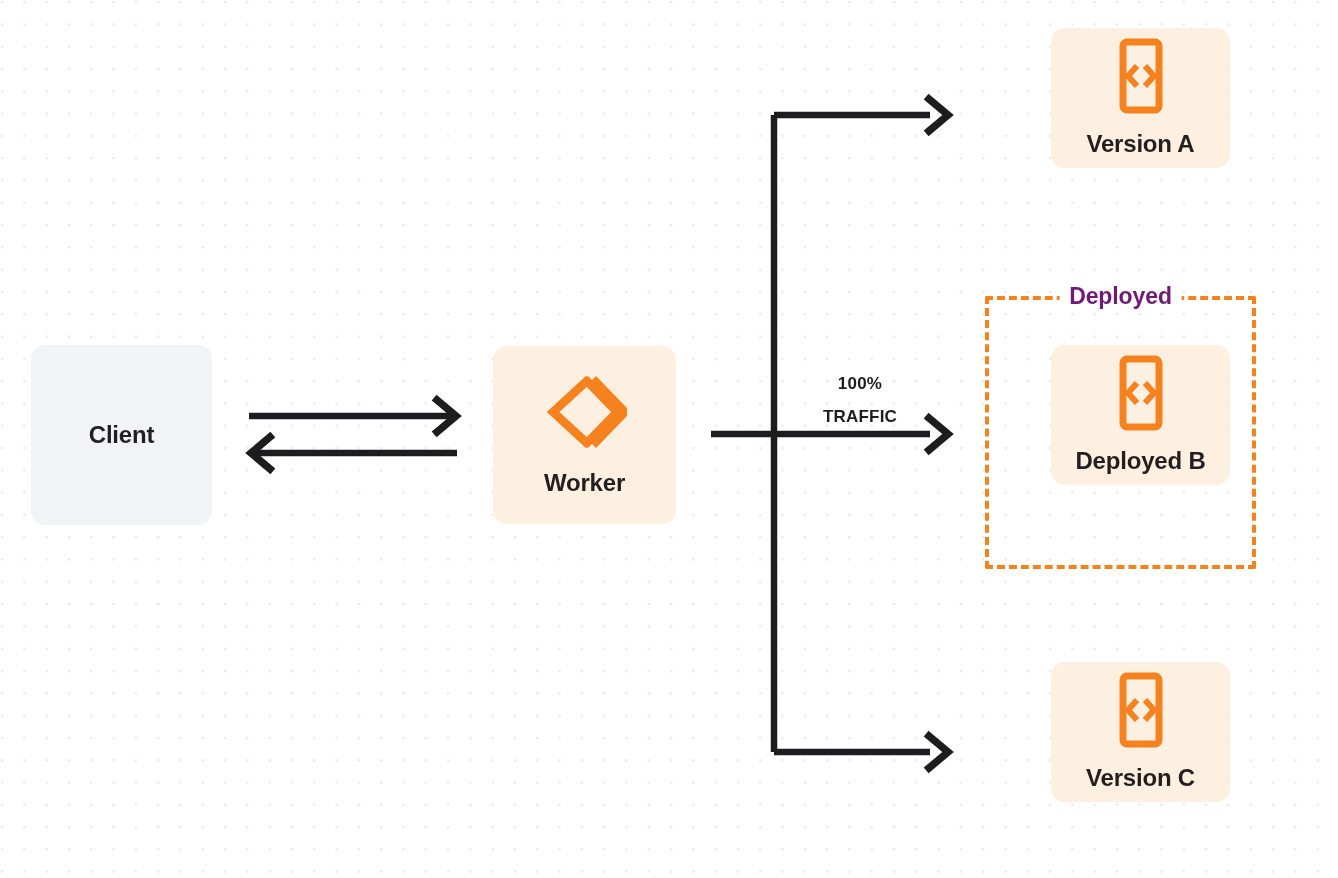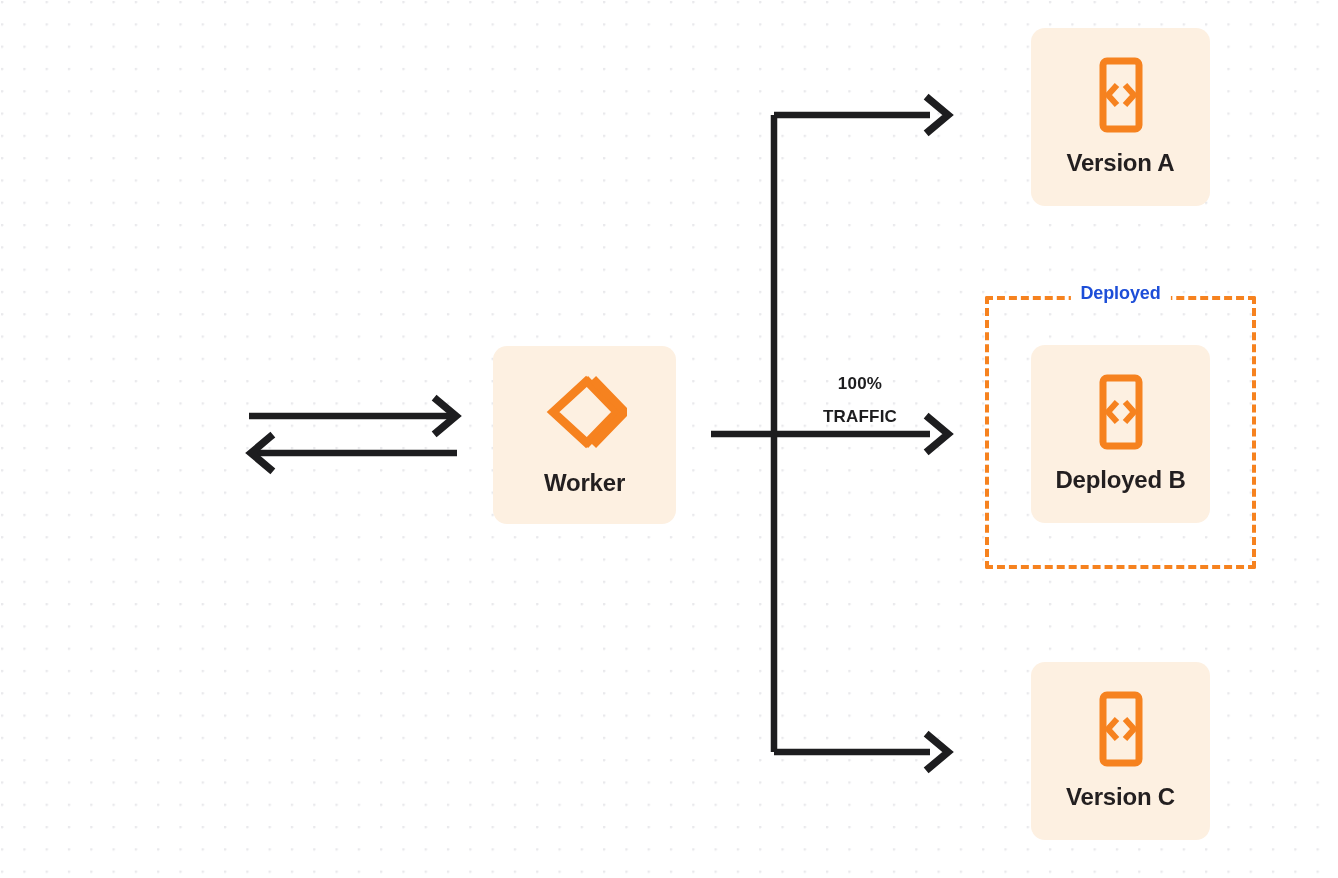--- a/index.html
+++ b/index.html
@@ -57,22 +57,23 @@
     top: 346px;
     width: 183px;
     height: 178px;
     background: #fdf0e1;
   }
   #worker-node .node-label { margin-top: 18px; text-align: center; }
 
   
   .version-node {
     width: 179px;
-    height: 178px;
+    height: 140px;
     background: #fdf0e1;
+    margin-left: 20px;
   }
   .version-node .node-label { margin-top: 16px; }
   #version-a-node { left: 1031px; top: 28px; }
   #version-b-node { left: 1031px; top: 345px; }
   #version-c-node { left: 1031px; top: 662px; }
 
   .icon-wrap {
     display: block;
     line-height: 0;
   }
@@ -88,23 +89,23 @@
     border: 4px dashed #f6821f;
     border-radius: 2px;
   }
   #deployed-label {
     position: absolute;
     left: 50%;
     top: -17px;
     transform: translateX(-50%);
     background: #ffffff;
     padding: 0 10px;
-    font-size: 18px;
+    font-size: 23px;
     font-weight: 700;
-    color: #1d4ed8;
+    color: #701a75;
     letter-spacing: -0.1px;
     white-space: nowrap;
   }
 
   
   #connectors {
     position: absolute;
     left: 0;
     top: 0;
     width: 1338px;
@@ -162,20 +163,23 @@
         <polyline points="929,736 948,752 929,768"></polyline>
       </g>
     </g>
   </svg>
 
   <div id="traffic-label">
     <span class="tl-line">100%</span>
     <span class="tl-line">TRAFFIC</span>
   </div>
 
+  <div class="node" id="client-node">
+    <span class="node-label">Client</span>
+  </div>
 
   <div class="node" id="worker-node">
     <span class="icon-wrap">
       <svg width="84" height="78" viewBox="0 0 84 78" xmlns="http://www.w3.org/2000/svg">
         <g fill="none" stroke="#f6821f" stroke-width="8.5" stroke-linecap="butt" stroke-linejoin="miter">
 
           <polyline points="46,6 10,39 46,72"></polyline>
           <polyline points="42,6 74,39 42,72"></polyline>
 
           <polyline points="58,6 90,39 58,72" transform="translate(-8,0)"></polyline>

